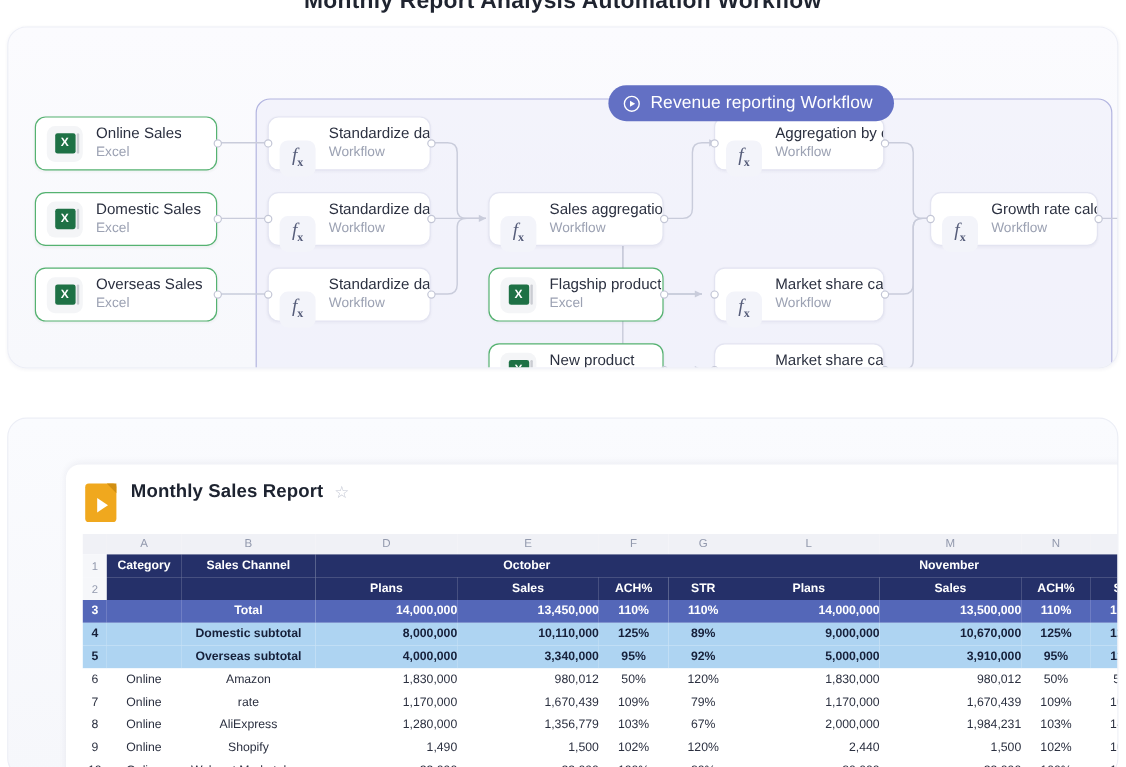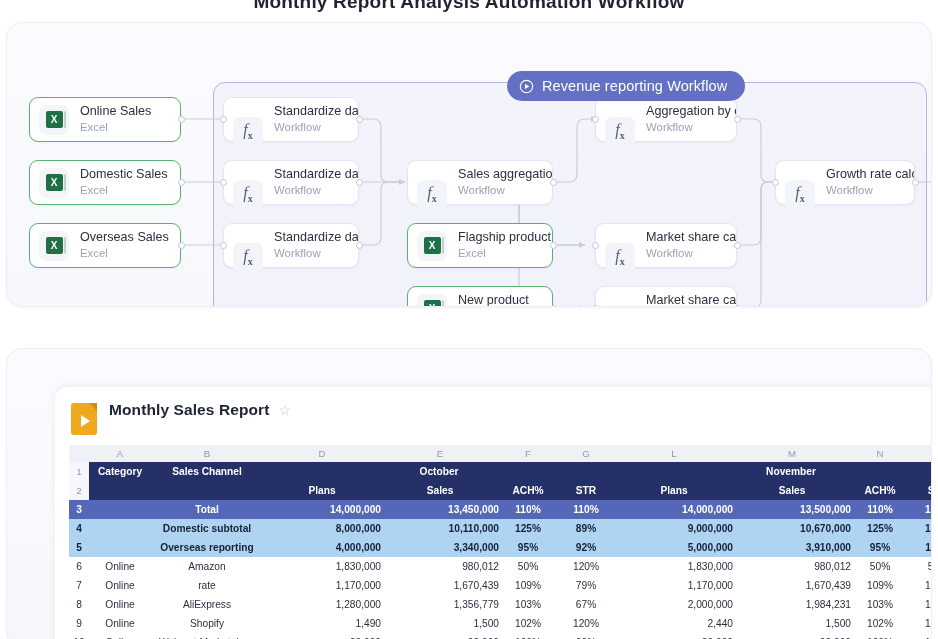--- a/index.html
+++ b/index.html
@@ -492,21 +492,21 @@
             <td class="ctr">125%</td>
             <td class="ctr">89%</td>
             <td class="num">9,000,000</td>
             <td class="num">10,670,000</td>
             <td class="ctr">125%</td>
             <td class="ctr">120%</td>
           </tr>
           <tr class="r-sub">
             <td class="rowh">5</td>
             <td class="lft"></td>
-            <td class="ctr">Overseas reporting</td>
+            <td class="ctr">Overseas subtotal</td>
             <td class="num">4,000,000</td>
             <td class="num">3,340,000</td>
             <td class="ctr">95%</td>
             <td class="ctr">92%</td>
             <td class="num">5,000,000</td>
             <td class="num">3,910,000</td>
             <td class="ctr">95%</td>
             <td class="ctr">116%</td>
           </tr>
           <tr class="r-data">

